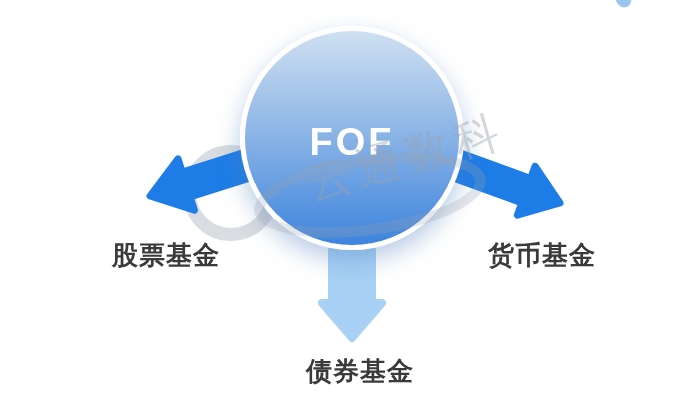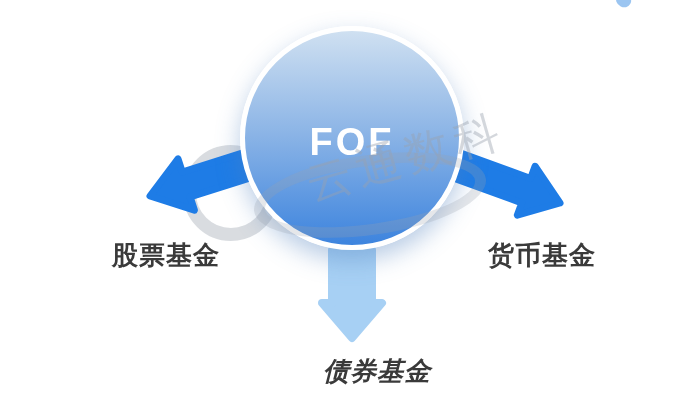--- a/index.html
+++ b/index.html
@@ -78,21 +78,21 @@
 
   
   .label {
     position: absolute; z-index: 6;
     font-size: 26px; font-weight: 700;
     color: var(--label-text, #3a3a3a);
     white-space: nowrap; letter-spacing: 1px;
   }
   .l-stock    { left: 112px; top: 238px; }
   .l-currency { left: 488px; top: 238px; }
-  .l-bond     { left: 323px; top: 354px; font-style: italic; }
+  .l-bond     { left: 306px; top: 354px; }
 
   
   .corner-smudge {
     position: absolute; z-index: 1;
     left: 616px; top: -6px; width: 15px; height: 13px;
     background: #8abbee; opacity: 0.85;
     border-radius: 55% 45% 50% 50%;
     transform: rotate(28deg);
   }
 </style>

